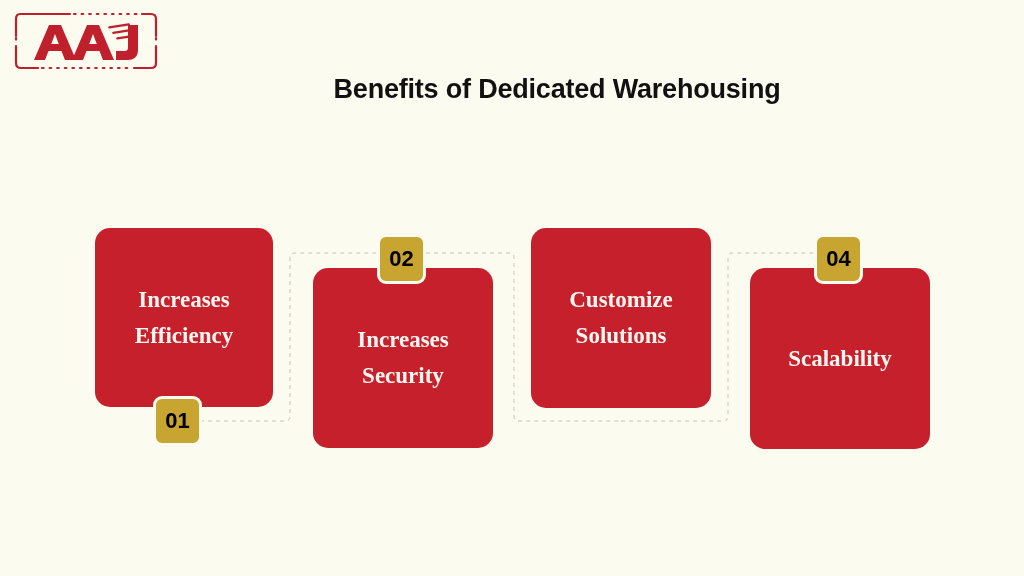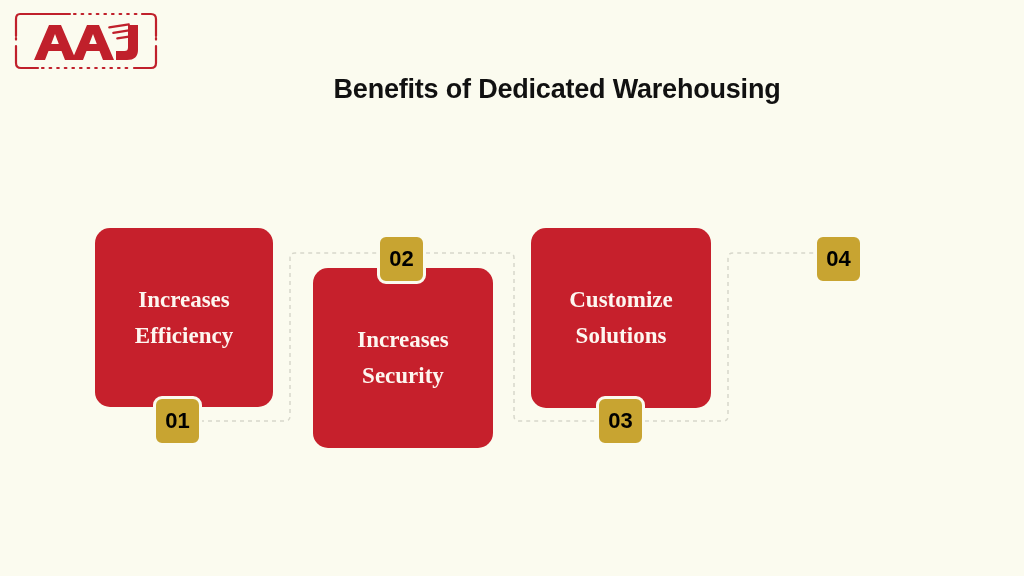--- a/index.html
+++ b/index.html
@@ -168,21 +168,21 @@
 Security</span>
   </div>
   <div class="badge" id="badge-2">
     <span>02</span>
   </div>
 
   <div class="card" id="card-3">
     <span class="card-label">Customize
 Solutions</span>
   </div>
-  <div class="badge" id="badge-3">
-    <span>03</span>
+
+  <div class="card" id="card-4">
+    <span class="card-label">Scalability</span>
   </div>
-
   <div class="badge" id="badge-4">
     <span>04</span>
   </div>
 
 </div>
 
 </body></html>

